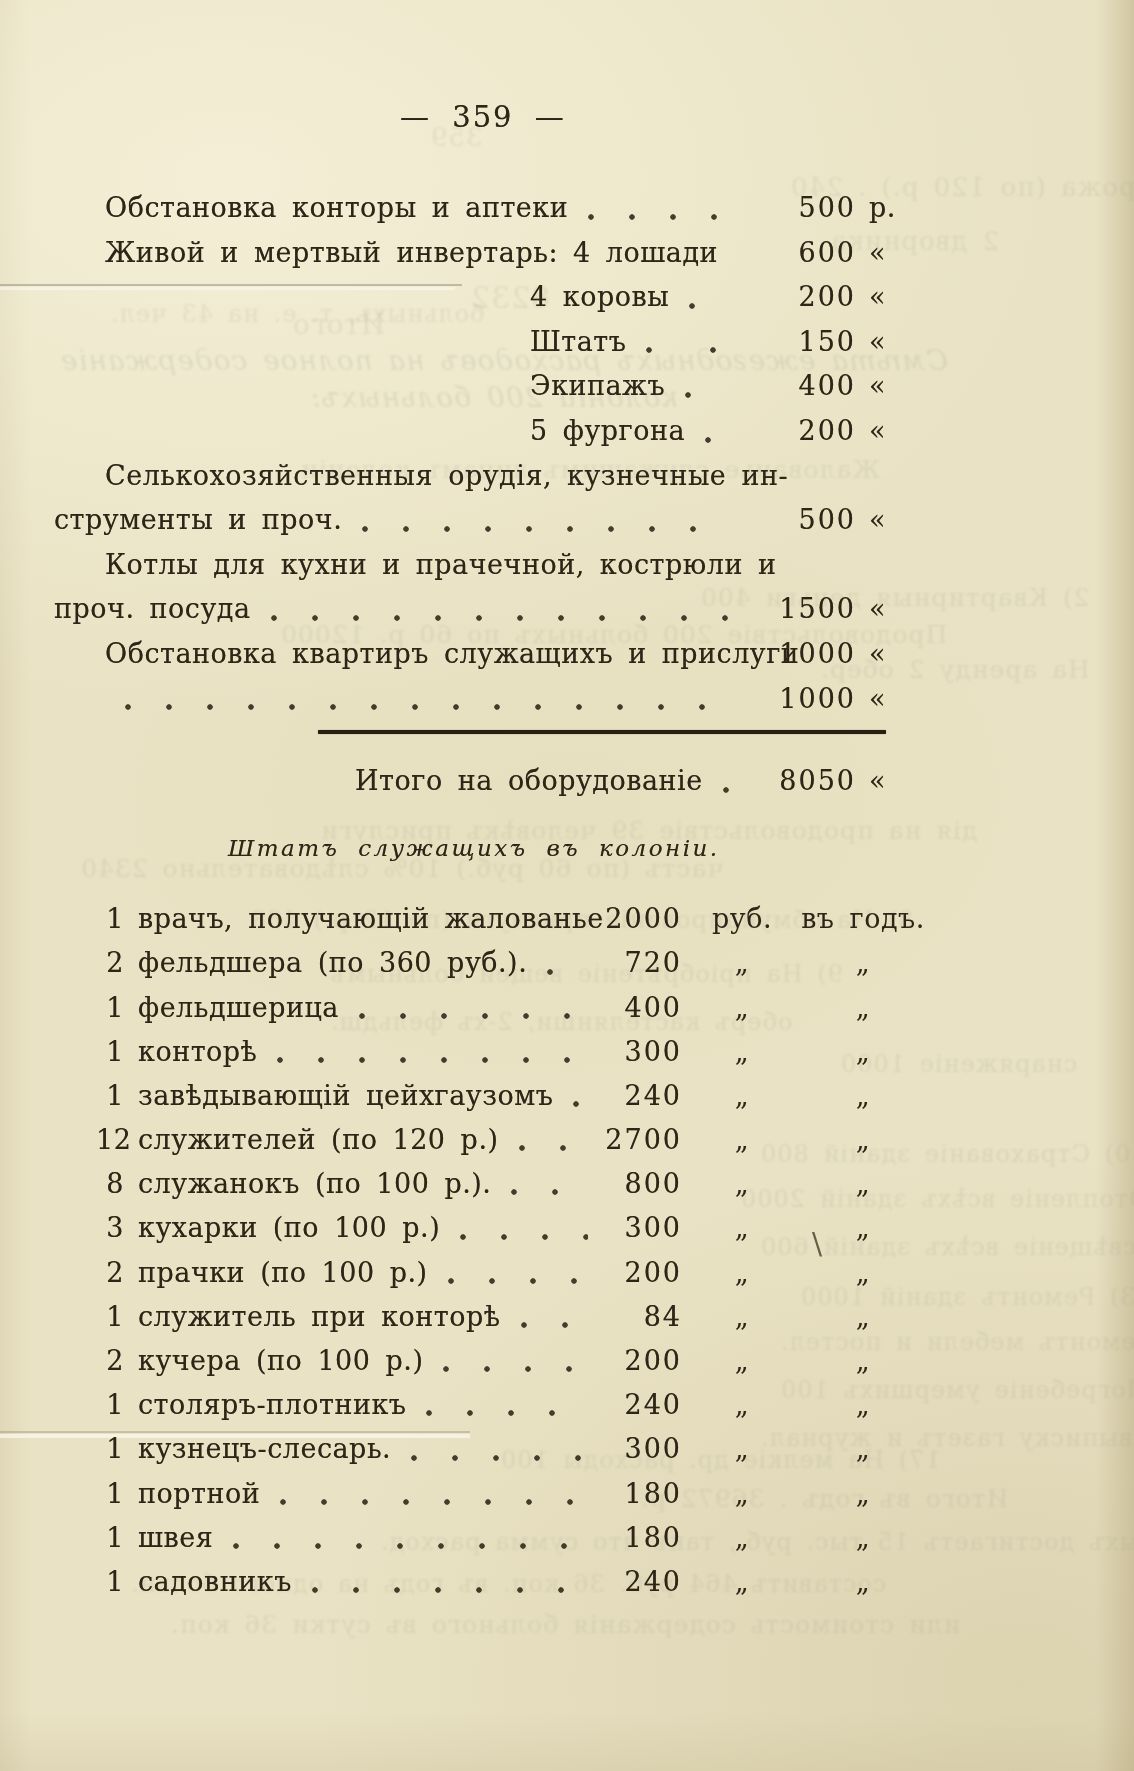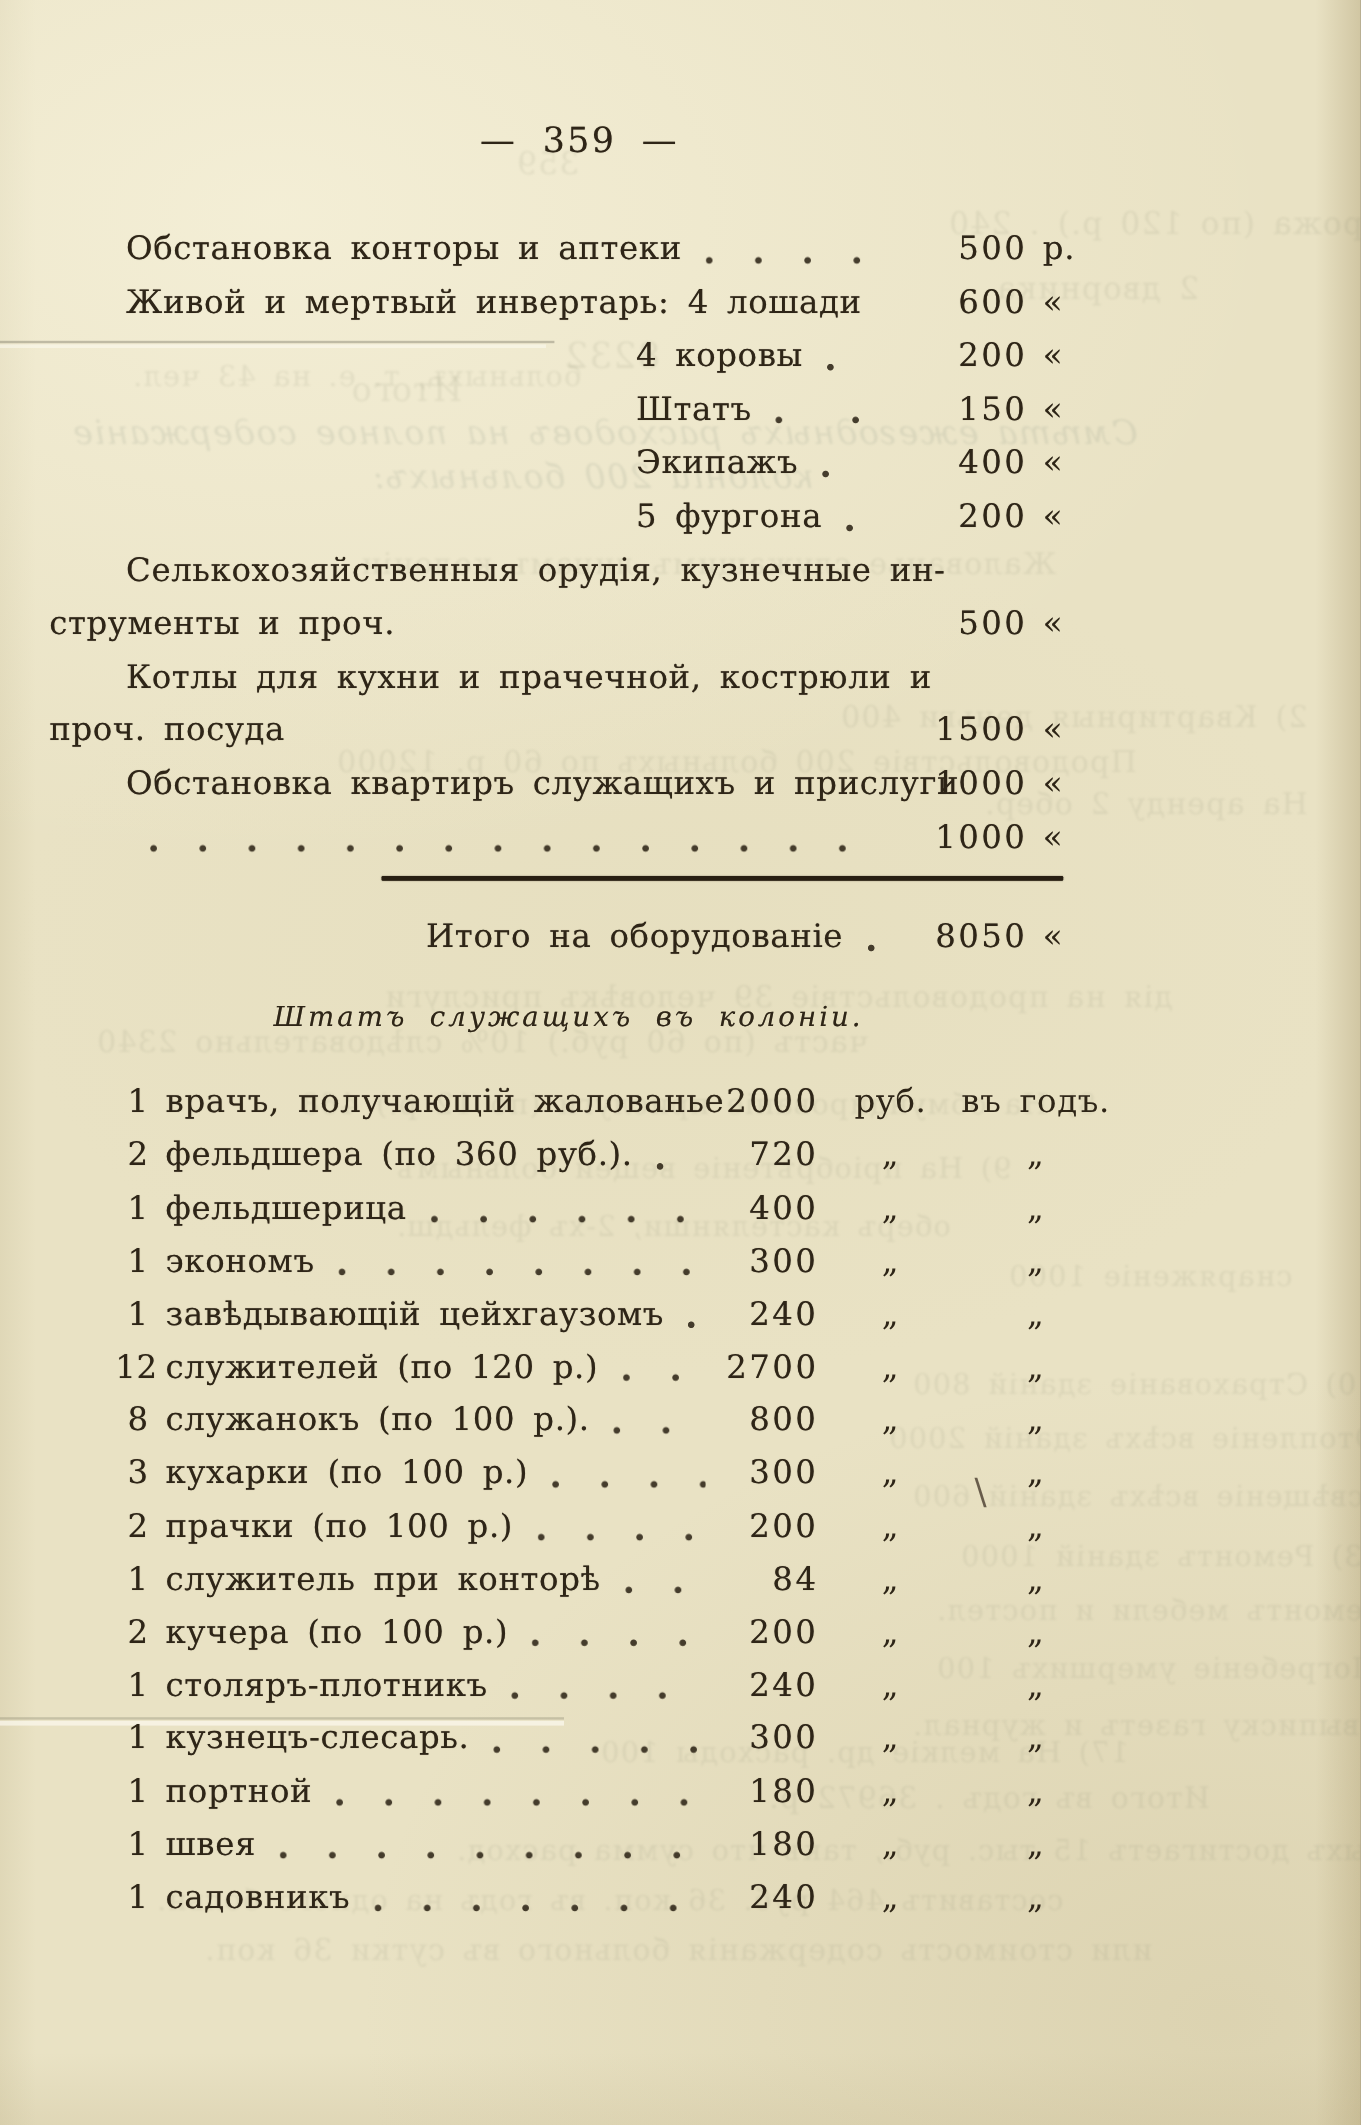--- a/index.html
+++ b/index.html
@@ -19,21 +19,21 @@
   .pageno{
     position:absolute;left:380px;top:100px;font-size:29px;
     letter-spacing:2px;word-spacing:10px;white-space:nowrap;
     text-shadow:0 0 0.6px rgba(46,37,23,0.55);
     margin-left:20px;
   }
   .content{position:absolute;left:0;top:186px;width:1134px;font-size:27px;letter-spacing:0.5px;word-spacing:6px;}
   .lbl{white-space:nowrap;text-shadow:0 0 0.6px rgba(46,37,23,0.55);}
   .erow{display:flex;align-items:baseline;height:44.6px;line-height:44.6px;position:relative;padding-right:390px;justify-content:space-between;}
   .ind-normal{padding-left:105px;}
-  .ind-hang{padding-left:41px;flex-direction:column;}
+  .ind-hang{padding-left:54px;}
   .ind-sub{padding-left:530px;}
   .leader{
     flex:1 1 auto;align-self:flex-end;height:9px;margin:0 16px 9px 20px;
     background-image:radial-gradient(circle at 3px 4px, rgba(46,37,23,0.88) 2.4px, rgba(46,37,23,0) 3.1px);
     background-size:41px 9px;background-repeat:repeat-x;min-width:0;
   }
   .leader.sparse{background-size:64px 9px;}
   .leader.none{visibility:hidden;}
   .vcol{position:absolute;left:700px;top:0;width:210px;display:flex;align-items:baseline;line-height:inherit;}
   .vcol .num{width:156px;text-align:right;letter-spacing:2px;text-shadow:0 0 0.6px rgba(46,37,23,0.55);}
@@ -244,21 +244,21 @@
     <span class="lbl">фельдшерица</span>
     <span class="leader"></span>
     <span class="svcol">
       <span class="num">400</span>
       <span class="u1">„</span>
       <span class="u2">„</span>
     </span>
   </div>
         <div class="srow">
     <span class="cnt">1</span>
-    <span class="lbl">экономъ</span>
+    <span class="lbl">конторѣ</span>
     <span class="leader"></span>
     <span class="svcol">
       <span class="num">300</span>
       <span class="u1">„</span>
       <span class="u2">„</span>
     </span>
   </div>
         <div class="srow">
     <span class="cnt">1</span>
     <span class="lbl">завѣдывающій цейхгаузомъ</span>

